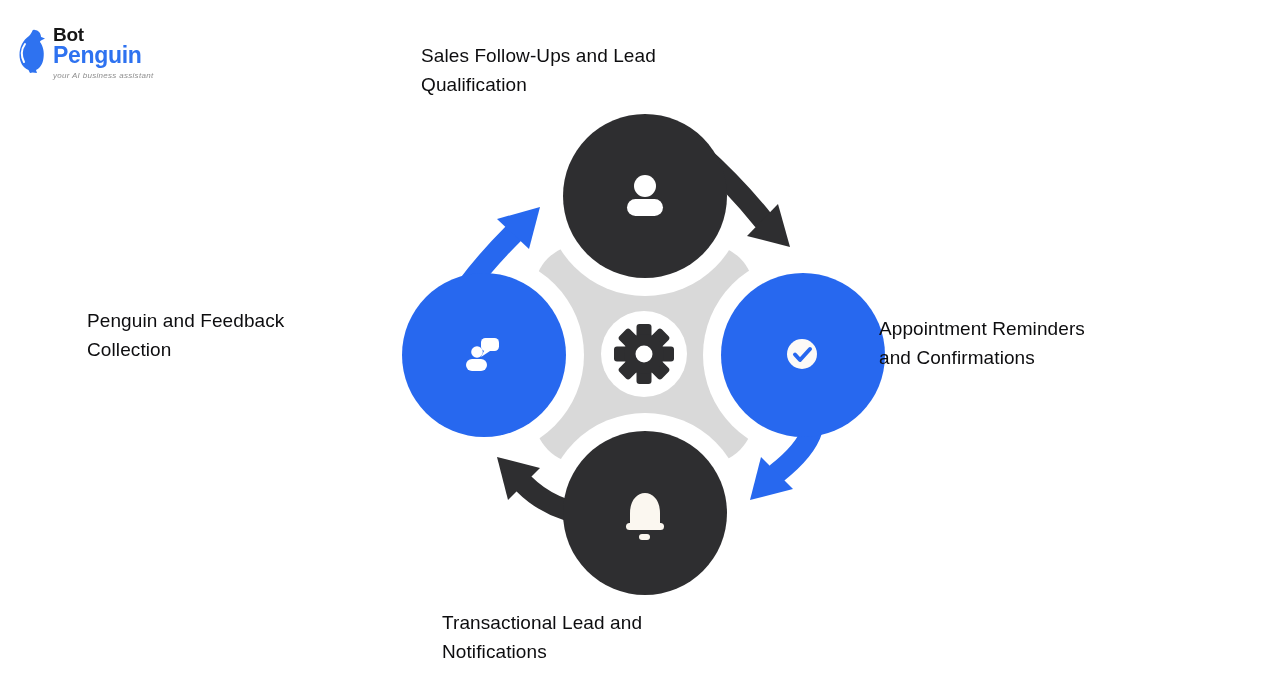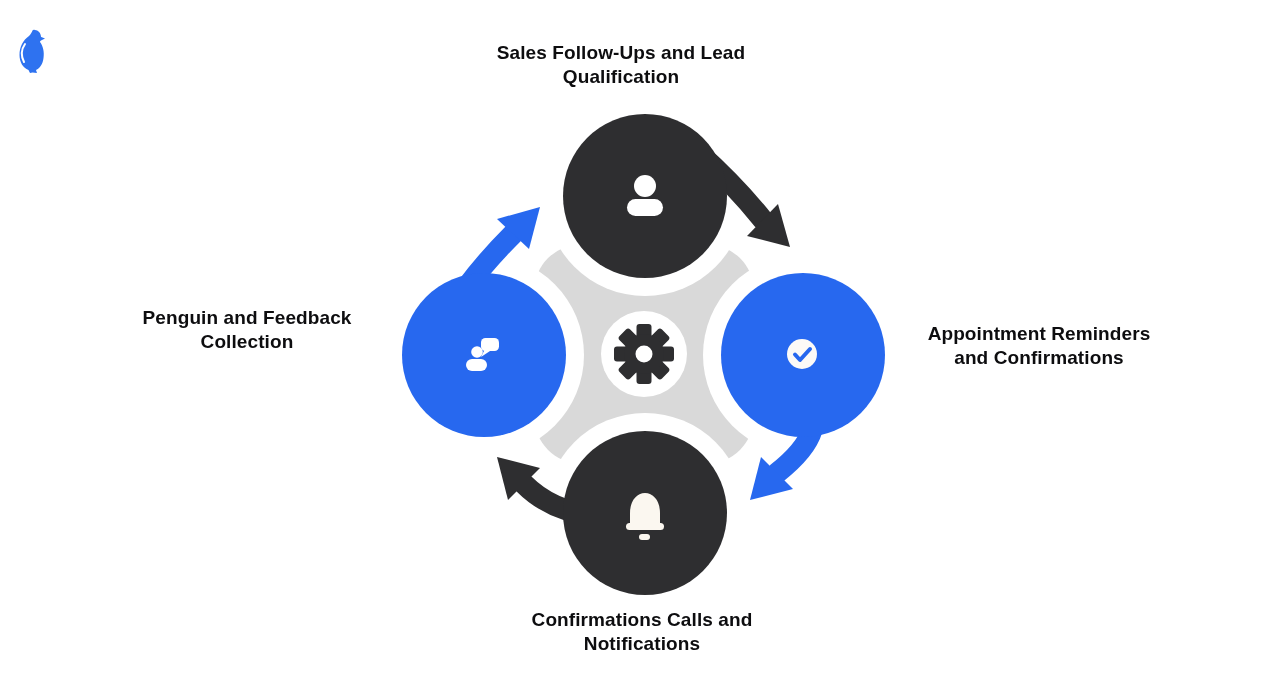--- a/index.html
+++ b/index.html
@@ -55,29 +55,29 @@
     margin-top: 5px;
     font-size: 8px;
     font-style: italic;
     font-weight: 500;
     letter-spacing: 0.3px;
     color: #8d8d8d;
   }
   .node-label {
     position: absolute;
     font-size: 19px;
-    line-height: 24px;
-    font-weight: 700;
+    line-height: 29px;
+    font-weight: 400;
     letter-spacing: 0.1px;
     color: #0d0d0f;
-    text-align: center;
+    text-align: left;
     white-space: pre-line;
   }
   .label-top    { left: 421px; top: 41px;  width: 400px; }
-  .label-right  { left: 879px; top: 314px; width: 320px; margin-top: 8px; }
+  .label-right  { left: 879px; top: 314px; width: 320px; }
   .label-bottom { left: 442px; top: 608px; width: 400px; }
   .label-left   { left: 87px;  top: 306px; width: 320px; }
 </style>
 </head>
 <body>
 
 <div class="logo">
   <svg class="logo-icon-svg" viewBox="0 0 34 46" aria-hidden="true">
     <g>
       <path fill="#2E72F0" d="M 19 2
@@ -88,20 +88,25 @@
         L 21 45 L 16.5 44.5
         L 14 45 L 12.5 42
         C 7 40 3.5 34 3.5 27
         C 3.5 19 7 12 13 8
         C 14.5 6.5 16 4 16.5 2.5
         C 17 1.5 18 1.5 19 2 Z"></path>
       <polygon fill="#2E72F0" points="24,8.5 29,10.5 24,13"></polygon>
       <path fill="none" stroke="#ffffff" stroke-width="2" stroke-linecap="round" d="M 9 16 C 5.5 21 5 28 8 34"></path>
     </g>
   </svg>
+  <div class="logo-text">
+    <div class="logo-bot">Bot</div>
+    <div class="logo-penguin">Penguin</div>
+    <div class="logo-tagline">your AI business assistant</div>
+  </div>
 </div>
 
 <svg class="diagram-svg" viewBox="0 0 1288 686">
 
   <rect x="534" y="244" width="220" height="220" rx="48" fill="#D9D9D9"></rect>
 
   <circle cx="645" cy="196" r="100" fill="#ffffff"></circle>
   <circle cx="803" cy="355" r="100" fill="#ffffff"></circle>
   <circle cx="645" cy="513" r="100" fill="#ffffff"></circle>
   <circle cx="484" cy="355" r="100" fill="#ffffff"></circle>
@@ -165,16 +170,16 @@
     <path d="M 485 349 L 481 357 L 490 351 Z"></path>
     <circle cx="477" cy="352" r="5.8"></circle>
     <rect x="466" y="359" width="21" height="12" rx="6"></rect>
   </g>
 </svg>
 
 <div class="node-label label-top">Sales Follow-Ups and Lead
 Qualification</div>
 <div class="node-label label-right">Appointment Reminders
 and Confirmations</div>
-<div class="node-label label-bottom">Confirmations Calls and
+<div class="node-label label-bottom">Transactional Lead and
 Notifications</div>
 <div class="node-label label-left">Penguin and Feedback
 Collection</div>
 
 </body></html>

